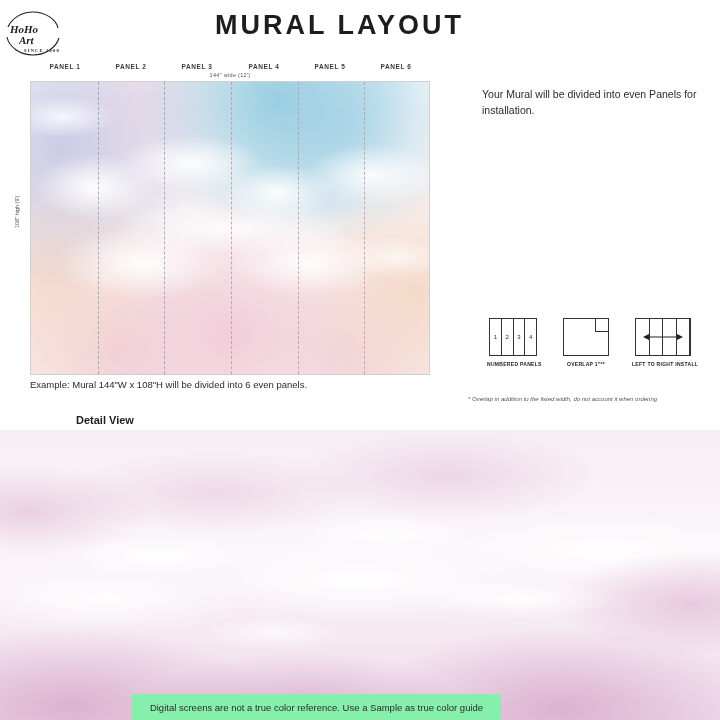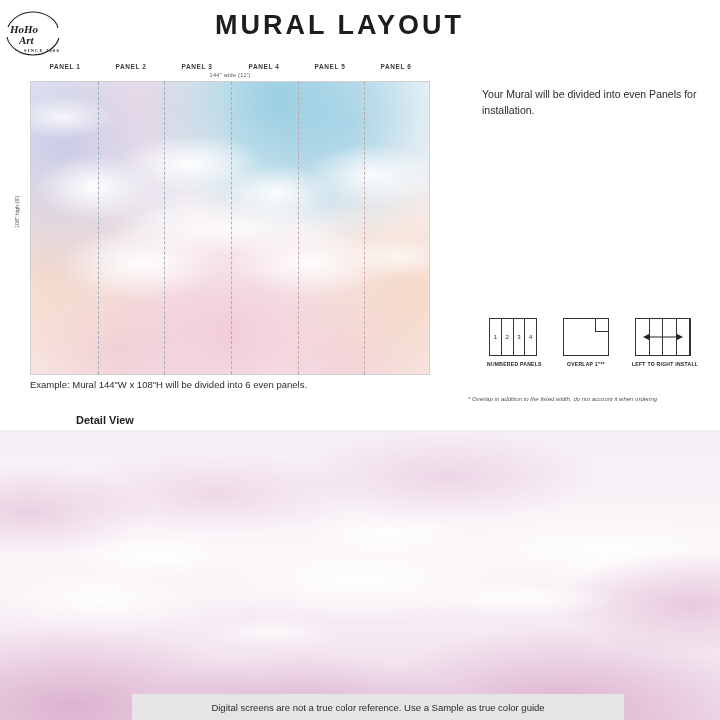--- a/index.html
+++ b/index.html
@@ -145,22 +145,22 @@
   }
   .detail .wisp{
     position:absolute;inset:0;
     background:
       radial-gradient(ellipse 18% 10% at 22% 44%, rgba(255,255,255,.95) 0%, rgba(255,255,255,0) 70%),
       radial-gradient(ellipse 16% 9% at 54% 36%, rgba(255,255,255,.9) 0%, rgba(255,255,255,0) 70%),
       radial-gradient(ellipse 20% 10% at 72% 58%, rgba(255,255,255,.85) 0%, rgba(255,255,255,0) 70%),
       radial-gradient(ellipse 14% 8% at 38% 70%, rgba(255,255,255,.7) 0%, rgba(255,255,255,0) 70%);
   }
   .disclaimer{
-    position:absolute;left:132px;top:694px;width:492px;height:26px;
-    background:#e5e5e5;display:flex;align-items:center;justify-content:center;
+    position:absolute;left:132px;top:694px;width:369px;height:26px;
+    background:#86efac;display:flex;align-items:center;justify-content:center;
     font-size:9.5px;color:#2b2b2b;
   }
 </style>
 </head>
 <body>
 
 <div class="logo">
   <svg width="56" height="52" viewBox="0 0 56 52" aria-hidden="true">
     <g fill="none" stroke="#1d1d1d" stroke-width="1.1">
       <path d="M3 20c4-9 14-15 25-15 12 0 23 7 25 16"></path>

